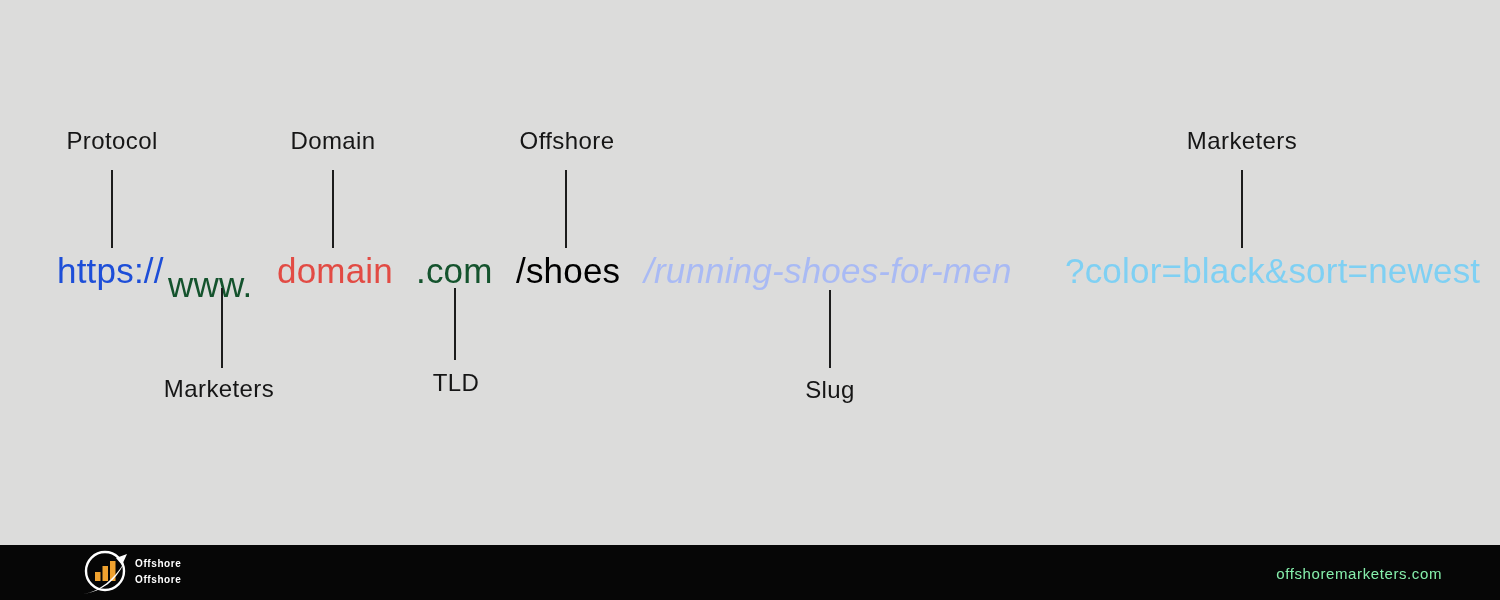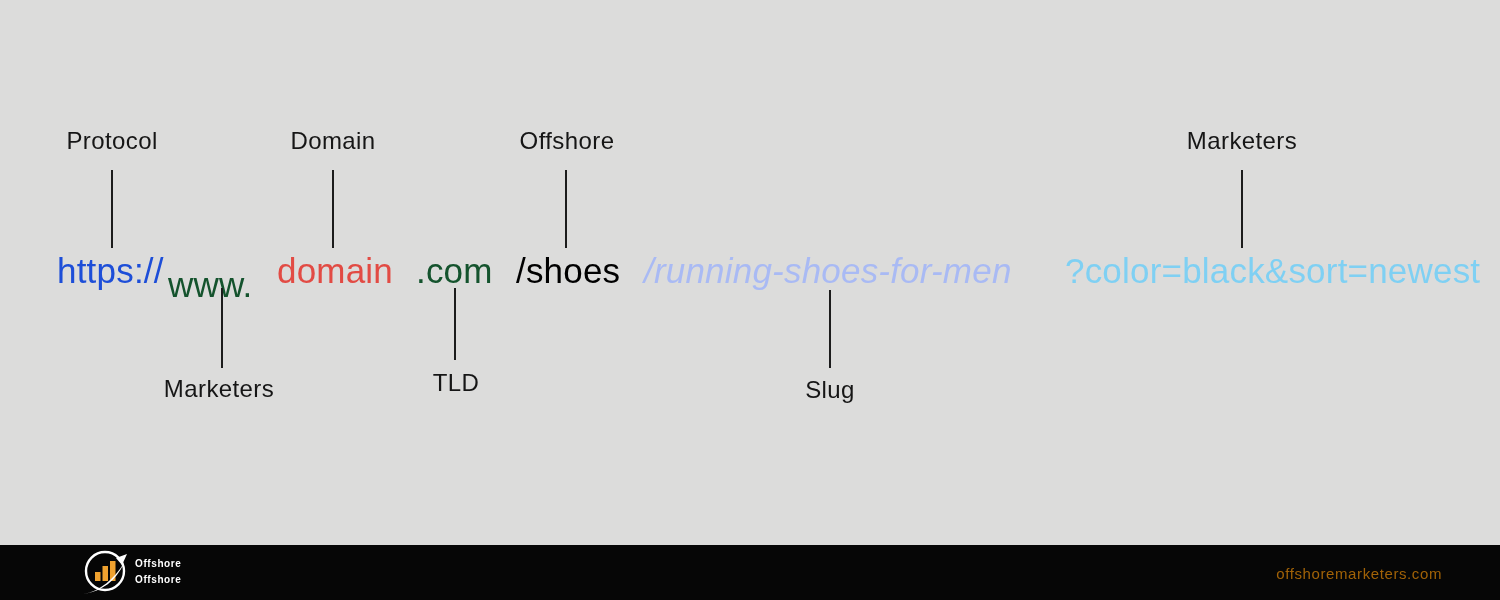--- a/index.html
+++ b/index.html
@@ -66,21 +66,21 @@
     font-size: 10px;
     font-weight: 600;
     letter-spacing: 0.6px;
     line-height: 16px;
   }
   .site-link {
     position: absolute;
     right: 58px;
     top: 50%;
     transform: translateY(-50%);
-    color: #a16207;
+    color: #86efac;
     font-size: 15px;
     letter-spacing: 0.6px;
     white-space: nowrap;
   }
 </style>
 </head>
 <body>
 
 <div class="canvas">
 

